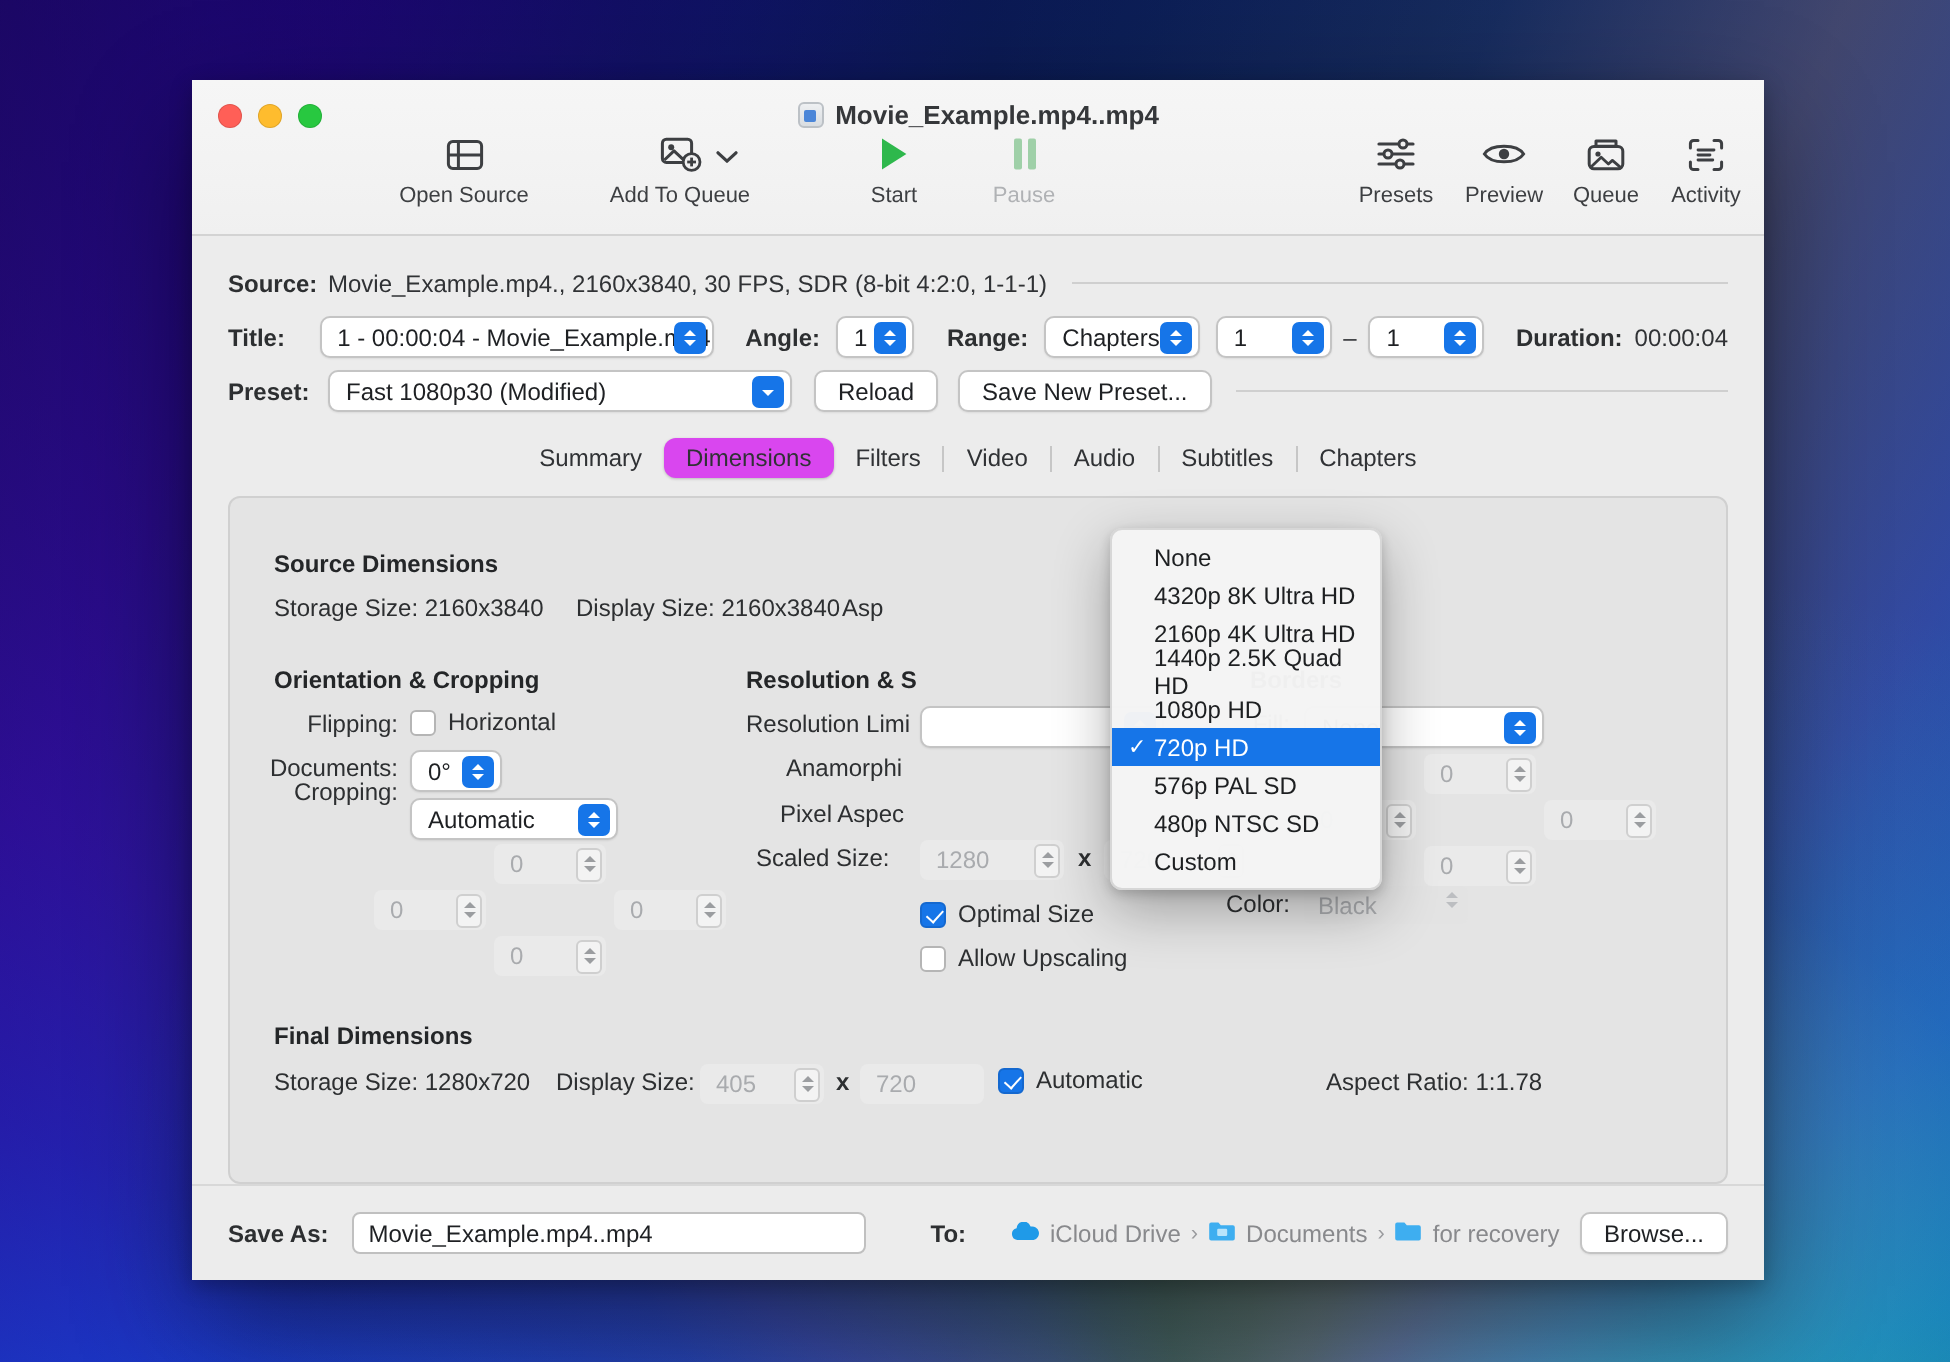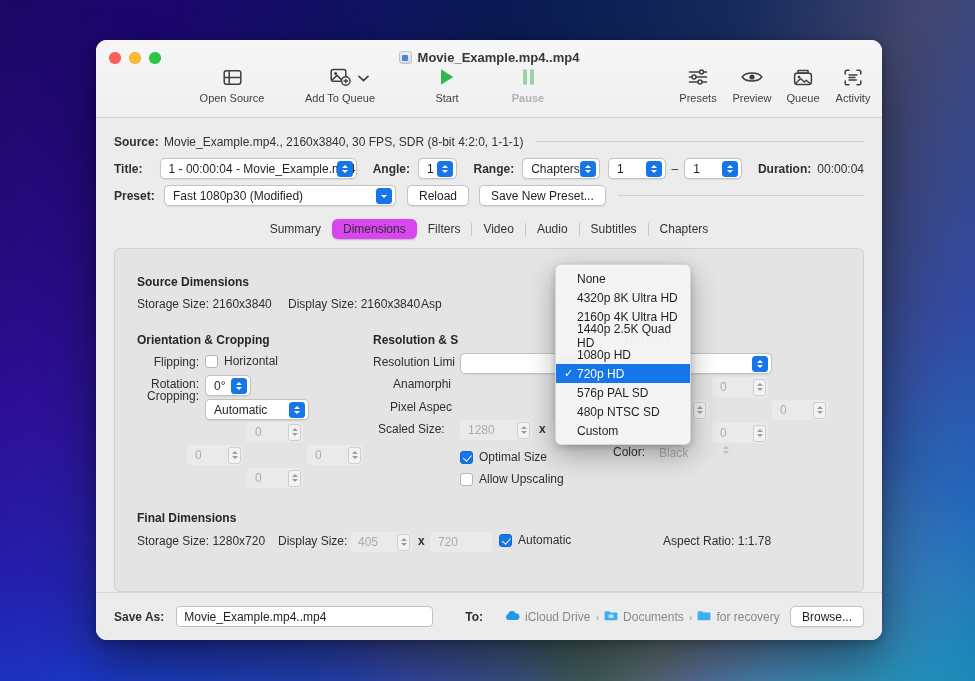--- a/index.html
+++ b/index.html
@@ -34,21 +34,21 @@
     background: radial-gradient(ellipse 90% 70% at 68% 88%, rgba(180,225,140,0.35) 0%, rgba(40,170,180,0.12) 40%, rgba(0,0,0,0) 70%);
     pointer-events: none;
   }
 
   
   .window {
     position: absolute;
     left: 96px; top: 40px;
     width: 786px; height: 600px;
     background: #ececec;
-    border-radius: 11px;
+    border-radius: 0;
     box-shadow: 0 22px 54px rgba(0,0,0,0.45), 0 3px 10px rgba(0,0,0,0.25);
     overflow: hidden;
     display: flex; flex-direction: column;
   }
 
   
   .toolbar {
     height: 78px;
     background: linear-gradient(180deg,#f6f6f6 0%,#f0f0f0 100%);
     border-bottom: 1px solid #d3d3d3;
@@ -261,21 +261,21 @@
 
       <div class="tool" style="left:305px;">
         <span class="gl">
           <svg width="16" height="18" viewBox="0 0 16 18">
             <path d="M2 1.2 L14.2 9 L2 16.8 Z" fill="#2eb84c"></path>
           </svg>
         </span>
         <span class="lbl">Start</span>
       </div>
 
-      <div class="tool disabled" style="left:386px;font-weight:bold;">
+      <div class="tool disabled" style="left:370px;">
         <span class="gl">
           <svg width="15" height="18" viewBox="0 0 15 18">
             <rect x="2" y="1.2" width="4" height="15.6" rx="1" fill="#9fd0a8"></rect>
             <rect x="9" y="1.2" width="4" height="15.6" rx="1" fill="#9fd0a8"></rect>
           </svg>
         </span>
         <span class="lbl">Pause</span>
       </div>
 
       <div class="tool" style="left:556px;">
@@ -424,21 +424,21 @@
     <div class="abs txt" style="left:306px;top:48px;">Asp</div>
 
     <div class="abs sec-title" style="left:22px;top:84px;">Orientation &amp; Cropping</div>
 
     <div class="abs lblr" style="left:0px;top:106px;width:84px;">Flipping:</div>
     <div class="abs" style="left:90px;top:105px;display:flex;align-items:center;gap:6px;">
       <span class="chk"></span>
       <span class="txt">Horizontal</span>
     </div>
 
-    <div class="abs lblr" style="left:0px;top:128px;width:84px;">Rotation:</div>
+    <div class="abs lblr" style="left:0px;top:128px;width:84px;">Documents:</div>
     <div class="abs popup" style="left:90px;top:126px;width:46px;">
       <span>0°</span>
       <span class="arrows">
           <span class="a up"></span>
           <span class="a dn"></span>
         </span>
     </div>
 
     <div class="abs lblr" style="left:0px;top:140px;width:84px;">Cropping:</div>
     <div class="abs popup" style="left:90px;top:150px;width:104px;">

